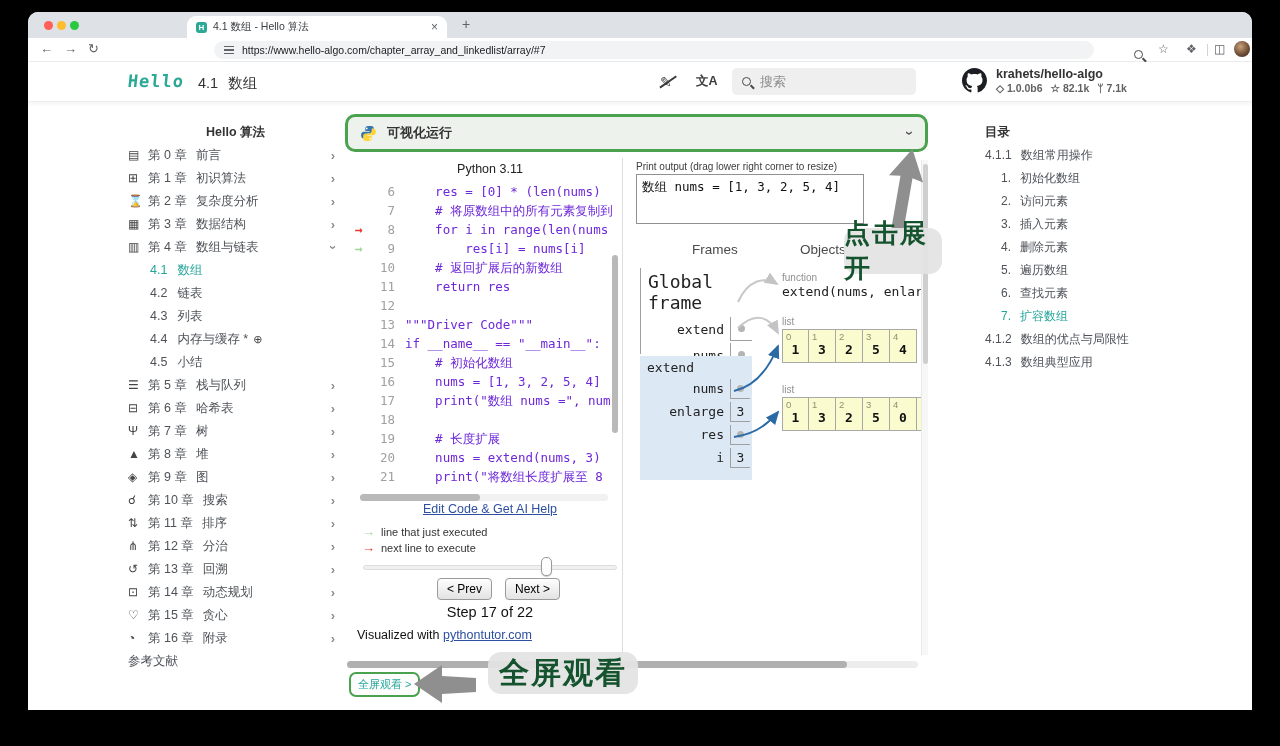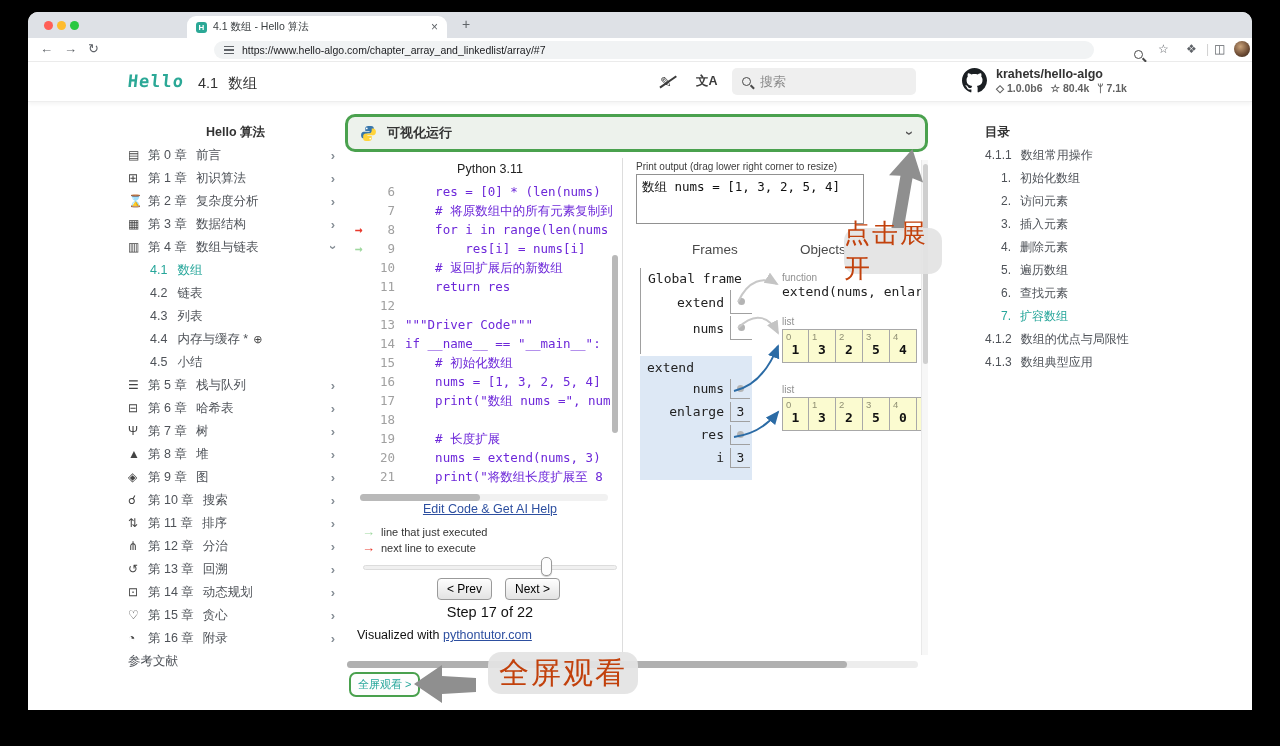--- a/index.html
+++ b/index.html
@@ -119,21 +119,21 @@
   .vized a { color:#2d4fa0; text-decoration:underline; cursor:pointer; }
 
   
   .vizR { position:absolute; left:285px; top:0; width:298px; height:515px; overflow:hidden; }
   .plabel { position:absolute; left:6px; top:11px; font-size:10px; color:#3c3c3c; }
   .pbox { position:absolute; left:6px; top:24px; width:228px; height:50px; border:1px solid #919191;
           font-family:"DejaVu Sans Mono", monospace; font-size:12.5px; color:#111; padding:4px 5px; }
   .fhdr { position:absolute; top:92px; font-size:13.5px; color:#4a4a4a; }
   .mono { font-family:"DejaVu Sans Mono", monospace; }
   .gframe { position:absolute; left:10px; top:118px; width:112px; height:86px; border-left:1px solid #a0a0a0; }
-  .gframe .gt { font-size:13px; color:#222; padding:3px 0 3px 7px; }
+  .gframe .gt { font-size:18px; color:#222; padding:3px 0 3px 7px; }
   .vrow { display:flex; justify-content:flex-end; align-items:center; height:26px; font-size:13px; color:#222; }
   .vcell { width:22px; height:24px; border-left:1px solid #a0a0a0; border-bottom:1px solid #a0a0a0;
            display:flex; align-items:center; justify-content:center; margin-left:6px; }
   .dot { width:7px; height:7px; border-radius:50%; background:#b4b4b4; }
   .eframe { position:absolute; left:10px; top:206px; width:112px; height:124px; background:#dde8f5; }
   .eframe .gt { font-size:13px; color:#222; padding:4px 0 2px 7px; }
   .eframe .vrow { height:23px; padding-right:2px; }
   .eframe .vcell { width:20px; height:20px; }
   .fnlabel { position:absolute; left:152px; top:122px; font-size:10px; color:#909090; }
   .fncode { position:absolute; left:152px; top:134px; width:146px; overflow:hidden; white-space:nowrap;
@@ -152,21 +152,21 @@
   .vscrollR i { display:block; width:5px; margin-left:1px; margin-top:4px; height:200px; background:#cfcfcf; border-radius:3px; }
 
   .hscroll-frame { position:absolute; left:2px; top:511px; width:571px; height:7px; background:#ededed; border-radius:4px; }
   .hscroll-frame i { display:block; width:500px; height:7px; background:#b0b0b0; border-radius:4px; }
   .fsbtn { position:absolute; left:4px; top:522px; border:2px solid #4aa14e; border-radius:7px;
            padding:3px 7px; font-size:11px; color:#26a69a; cursor:pointer; background:#fdfdfd; }
 
   
   .ann { position:absolute; z-index:60; }
   .annlabel { background:rgba(227,227,227,.93); border-radius:13px; display:flex; align-items:center;
-              justify-content:center; color:#c2410c; font-weight:normal; letter-spacing:2px; }
+              justify-content:center; color:#14532d; font-weight:bold; letter-spacing:2px; }
   .svgarrow { display:block; }
 </style>
 </head>
 <body>
 
 <div id="app">
 <div class="window">
 
   <div class="tabstrip">
     <span class="light" style="left:16px;background:#ff5f57"></span>
@@ -211,21 +211,21 @@
       <input placeholder="搜索" style="">
     </div>
     <div class="gh">
       <svg class="octo" viewBox="0 0 16 16">
             <path fill="#1b1f23" d="M8 0C3.58 0 0 3.58 0 8c0 3.54 2.29 6.53 5.47 7.59.4.07.55-.17.55-.38 0-.19-.01-.82-.01-1.49-2.01.37-2.53-.49-2.69-.94-.09-.23-.48-.94-.82-1.13-.28-.15-.68-.52-.01-.53.63-.01 1.08.58 1.23.82.72 1.21 1.87.87 2.33.66.07-.52.28-.87.51-1.07-1.78-.2-3.64-.89-3.64-3.95 0-.87.31-1.59.82-2.15-.08-.2-.36-1.02.08-2.12 0 0 .67-.21 2.2.82.64-.18 1.32-.27 2-.27s1.36.09 2 .27c1.53-1.04 2.2-.82 2.2-.82.44 1.1.16 1.92.08 2.12.51.56.82 1.27.82 2.15 0 3.07-1.87 3.75-3.65 3.95.29.25.54.73.54 1.48 0 1.07-.01 1.93-.01 2.2 0 .21.15.46.55.38A8.01 8.01 0 0 0 16 8c0-4.42-3.58-8-8-8z"></path>
           </svg>
       <div>
         <div class="ghname">krahets/hello-algo</div>
         <div class="ghstats">
           <span><span>◇</span> <span>1.0.0b6</span></span>
-          <span><span>☆</span> <span>80.4k</span></span>
+          <span><span>☆</span> <span>82.1k</span></span>
           <span><span>ᛘ</span> <span>7.1k</span></span>
         </div>
       </div>
     </div>
   </div>
 
   <div class="page">
 
     <div class="sidebar">
       <div class="sb-title">Hello 算法</div>

